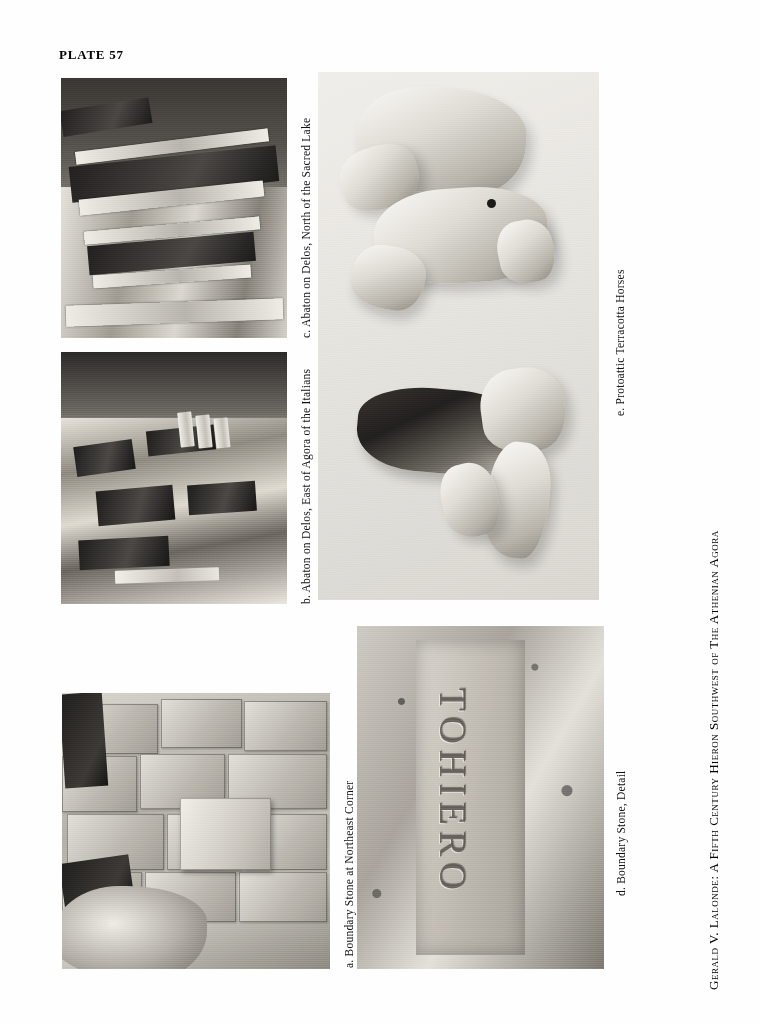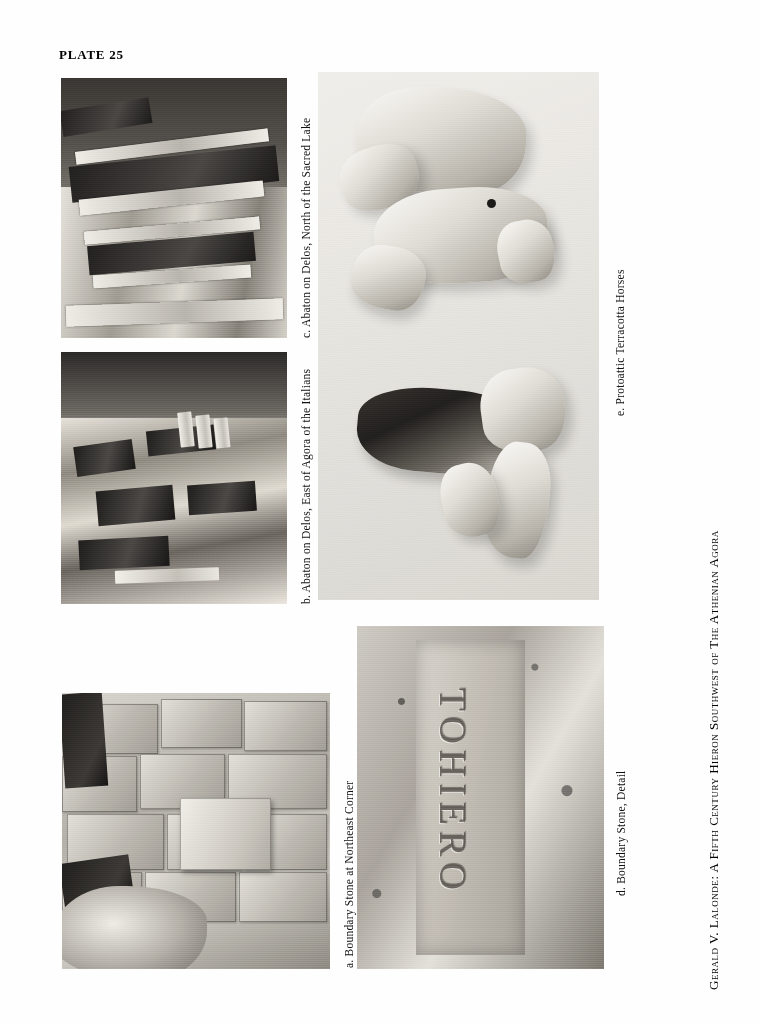--- a/index.html
+++ b/index.html
@@ -206,21 +206,21 @@
       repeating-linear-gradient(0deg, rgba(255,255,255,.05) 0 1px, rgba(0,0,0,.05) 1px 2px);
     mix-blend-mode: overlay;
     pointer-events:none;
   }
 </style>
 </head>
 <body>
 
 <div class="page">
 
-  <div class="plate-label">PLATE 25</div>
+  <div class="plate-label">PLATE 57</div>
 
   <div class="fig" id="fig-c">
     <div class="sky"></div>
     <div class="ground"></div>
 
     <div class="dark-block" style="left:4%;top:30%;width:92%;height:14%;transform:rotate(-6deg);"></div>
     <div class="wall" style="left:6%;top:24%;width:86%;height:5%;transform:rotate(-7deg);"></div>
     <div class="wall" style="left:8%;top:43%;width:82%;height:6%;transform:rotate(-6deg);"></div>
     <div class="wall" style="left:10%;top:56%;width:78%;height:5%;transform:rotate(-5deg);"></div>
     <div class="dark-block" style="left:12%;top:62%;width:74%;height:11%;transform:rotate(-5deg);"></div>

